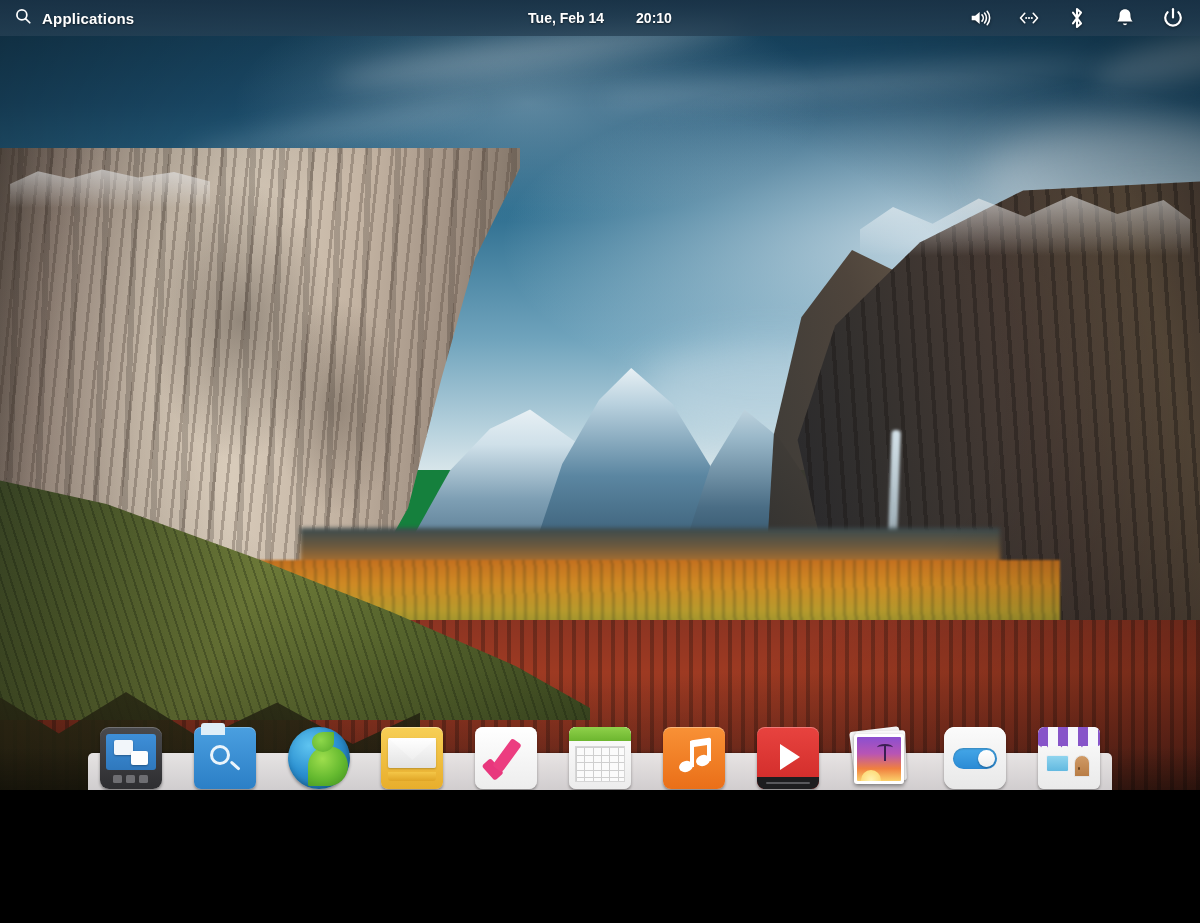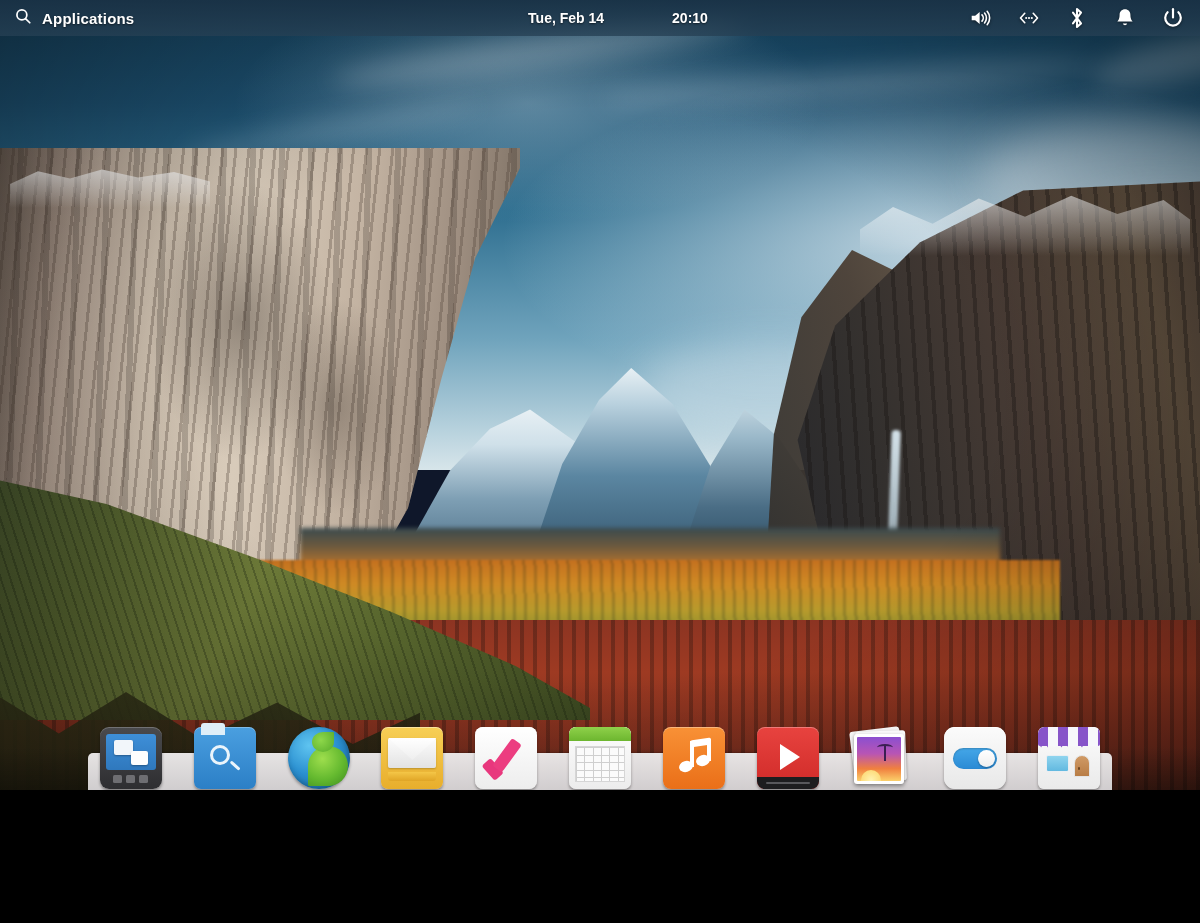--- a/index.html
+++ b/index.html
@@ -2,21 +2,21 @@
 <html><head>
 <meta charset="utf-8">
 <title>Desktop</title>
 <style>
   * { margin:0; padding:0; box-sizing:border-box; }
   html, body {
     width:1200px; height:923px; overflow:hidden;
     background:#000;
     font-family:"Liberation Sans", sans-serif;
   }
-  #screen { position:relative; width:1200px; height:816px; overflow:hidden; background:#0f172a; }
+  #screen { position:relative; width:1200px; height:816px; overflow:hidden; background:#15803d; }
 
   
   .wall { position:absolute; left:0; top:0; width:1200px; height:897px; overflow:hidden; }
 
   .sky {
     position:absolute; left:0; top:0; width:1200px; height:470px;
     background:
       radial-gradient(ellipse 700px 280px at 78% 52%, rgba(222,233,240,.80) 0%, rgba(210,226,236,0) 62%),
       radial-gradient(ellipse 420px 170px at 44% 22%, rgba(190,215,226,.40) 0%, rgba(190,215,226,0) 70%),
       linear-gradient(to bottom, #16435f 0%, #1d5172 22%, #2f6f90 45%, #6fa3bc 72%, #b9d3de 92%, #d7e5ea 100%);
@@ -161,21 +161,21 @@
     display:flex; align-items:center; color:#fff; z-index:20;
   }
   .panel-left { display:flex; align-items:center; gap:10px; padding-left:14px; }
   .app-label { font-size:15px; font-weight:bold; color:#fff; letter-spacing:.2px;
                text-shadow:0 1px 2px rgba(0,0,0,.55); }
   .panel-center {
     position:absolute; left:0; right:0; margin:0 auto; width:340px;
     display:flex; align-items:center; justify-content:center; gap:32px;
   }
   .clock-date, .clock-time { font-size:14px; font-weight:bold; color:#fff;
-                             text-shadow:0 1px 2px rgba(0,0,0,.55);margin-left:36px; }
+                             text-shadow:0 1px 2px rgba(0,0,0,.55); }
   .panel-right { position:absolute; right:16px; display:flex; align-items:center; gap:26px; }
   .tray-ico { width:22px; height:22px; display:flex; align-items:center; justify-content:center;
               cursor:pointer; }
   .tray-ico svg { display:block; filter:drop-shadow(0 1px 1.5px rgba(0,0,0,.5)); }
 
   
   .dock {
     position:absolute; left:88px; bottom:26px; width:1024px; height:37px;
     background:linear-gradient(to bottom, rgba(236,234,234,.97) 0%, rgba(214,211,213,.97) 100%);
     border-radius:5px 5px 0 0;

